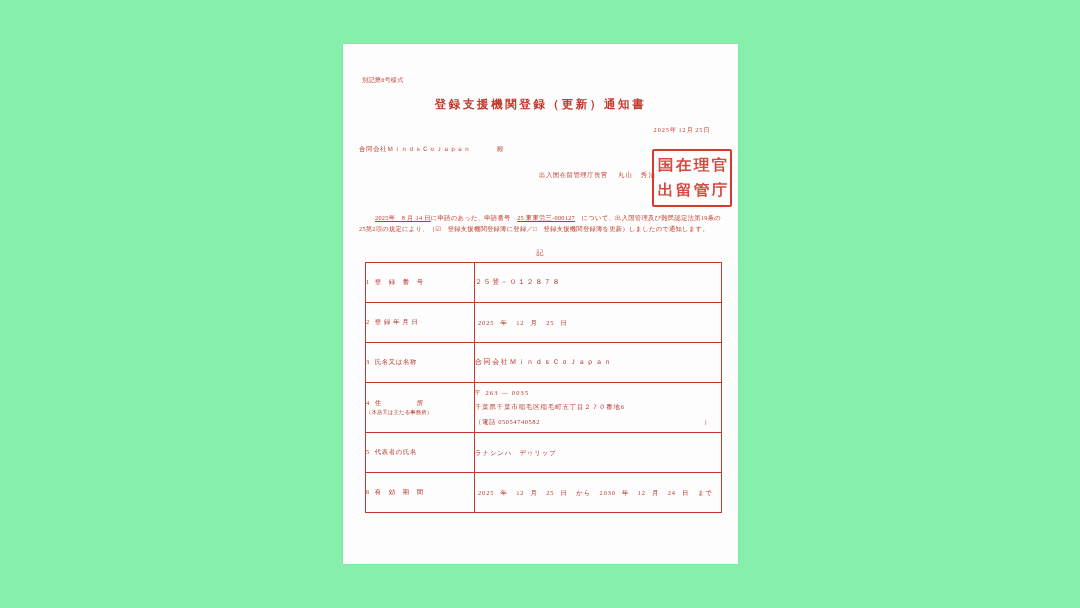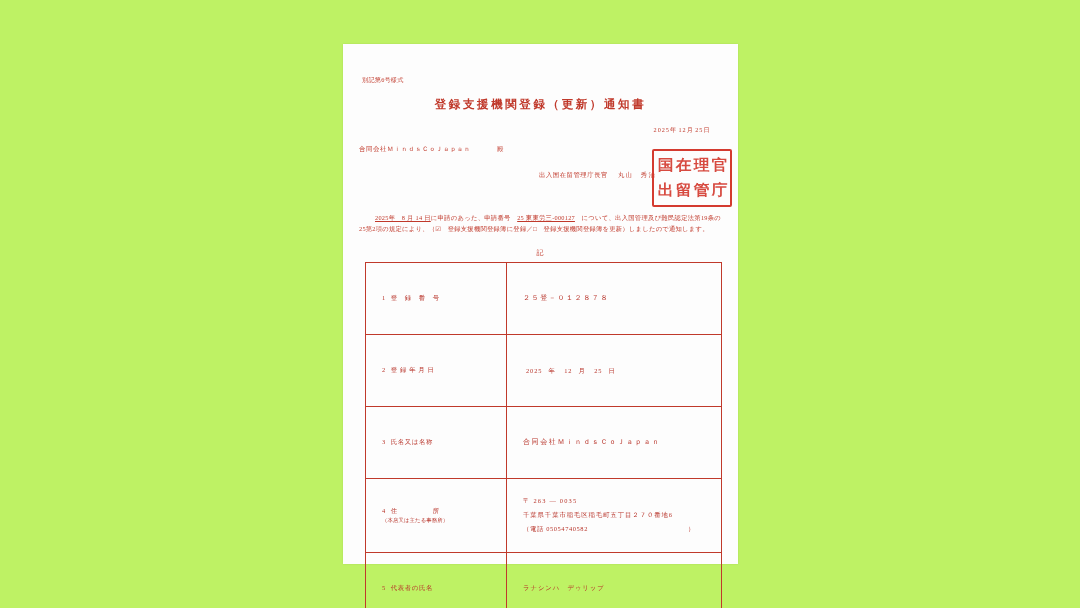--- a/index.html
+++ b/index.html
@@ -7,21 +7,21 @@
     padding: 0;
     width: 1080px;
     height: 608px;
     background: #ffffff;
     font-family: "Liberation Serif", serif;
   }
   #page {
     position: relative;
     width: 1080px;
     height: 608px;
-    background: #bef264;
+    background: #86efac;
     overflow: hidden;
   }
   .sheet {
     position: absolute;
     left: 343px;
     top: 44px;
     width: 395px;
     height: 520px;
     background: #fdfdfd;
     box-shadow: 0 0 2px rgba(0,0,0,0.10);
@@ -133,21 +133,21 @@
     position: absolute;
     left: 22px;
     top: 218px;
     width: 357px;
     border-collapse: collapse;
     font-size: 6.4px;
     color: #b8342a;
   }
   table.reg td {
     border: 0.8px solid #c0392b;
-    padding: 16px;
+    padding: 0;
     vertical-align: middle;
   }
   td.lbl {
     width: 108px;
     height: 39px;
     padding-left: 7px;
     letter-spacing: 0.6px;
     line-height: 1.6;
   }
   td.lbl .num { margin-right: 5px; }

